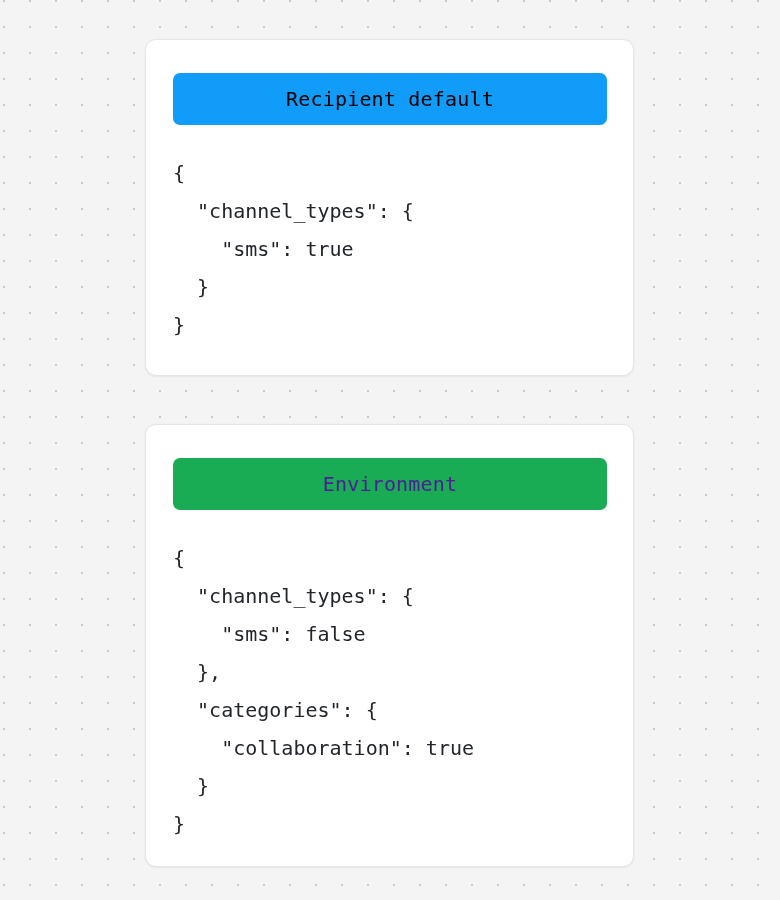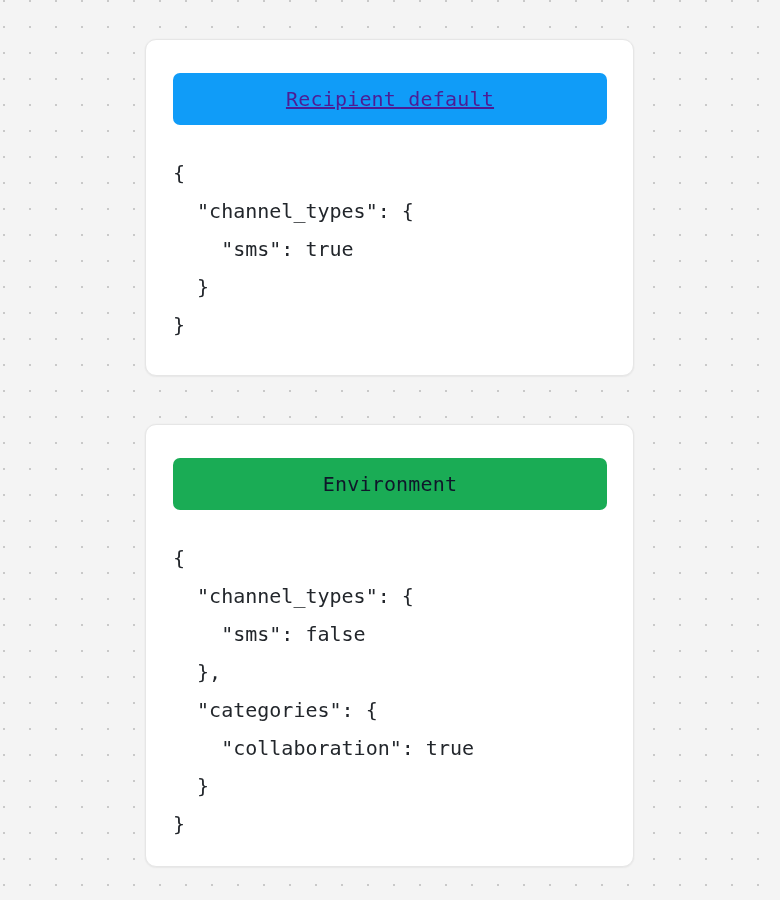--- a/index.html
+++ b/index.html
@@ -73,32 +73,32 @@
   }
 
   #card-environment .card-body { top: 114px; }
 </style>
 </head>
 <body style="background-color: rgb(244, 244, 244);">
 
 <div id="canvas">
 
   <div class="card" id="card-recipient-default">
-    <div class="card-header" id="header-recipient-default" style="background-color: rgb(16, 156, 248); color: #4c1d95; text-decoration: underline;">
+    <div class="card-header" id="header-recipient-default" style="background-color: rgb(16, 156, 248); color: #000000;">
       <span>Recipient default</span>
     </div>
     <pre class="card-body" id="body-recipient-default">{
   "channel_types": {
     "sms": true
   }
 }</pre>
   </div>
 
   <div class="card" id="card-environment">
-    <div class="card-header" id="header-environment" style="background-color: rgb(26, 172, 85); color: #0f172a;">
+    <div class="card-header" id="header-environment" style="background-color: rgb(26, 172, 85); color: #4c1d95;">
       <span>Environment</span>
     </div>
     <pre class="card-body" id="body-environment">{
   "channel_types": {
     "sms": false
   },
   "categories": {
     "collaboration": true
   }
 }</pre>

